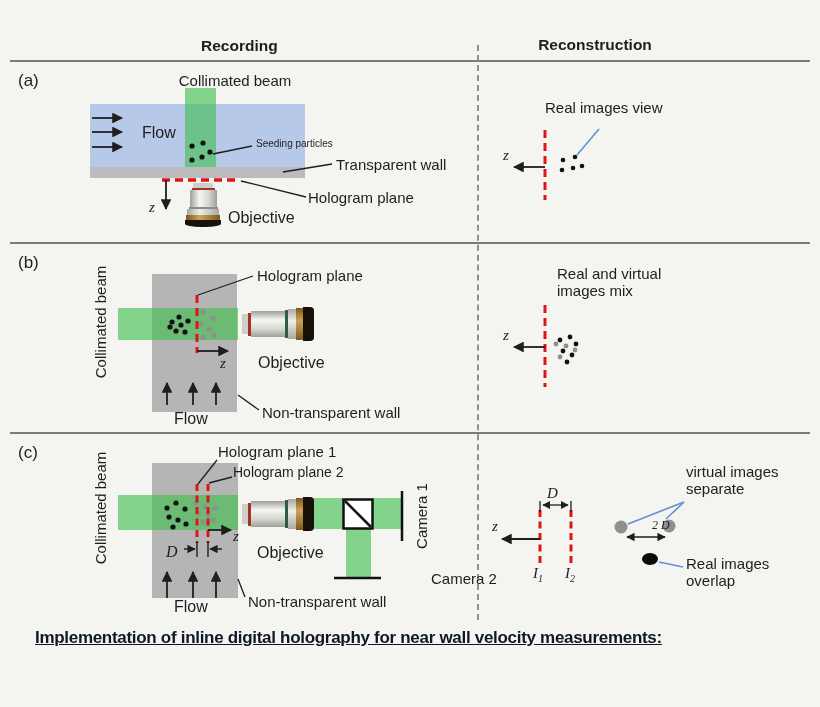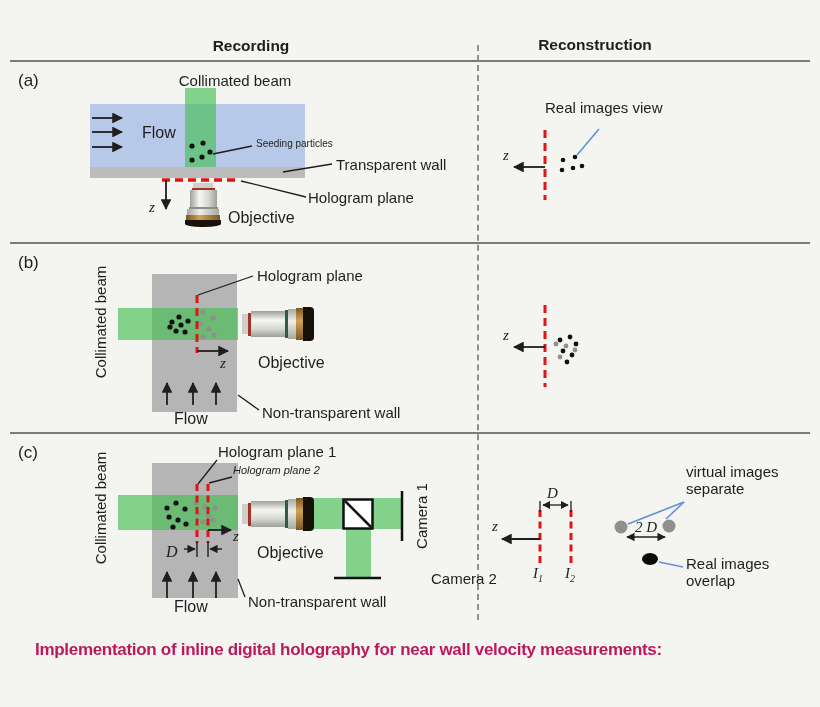--- a/index.html
+++ b/index.html
@@ -29,28 +29,28 @@
   .obj-v .collar{width:32px;height:6px;background:linear-gradient(to right,#a8a8a2,#eeeeea 40%,#a8a8a2);}
   .obj-v .brass{width:34px;height:5px;background:linear-gradient(to right,#7a5a1e,#d2a254 40%,#7a5a1e);}
   .obj-v .cap{width:36px;height:7px;background:#1a120a;border-radius:0 0 45% 45%;}
   .obj-h .thread{width:6px;height:20px;background:#cfcfca;}
   .obj-h .ringred{width:3px;height:23px;background:#a33327;}
   .obj-h .body{width:34px;height:26px;background:linear-gradient(to bottom,#9f9f99,#f6f6f3 35%,#d6d6d0 70%,#9f9f99);}
   .obj-h .ringgr{width:3px;height:28px;background:#2f5d40;}
   .obj-h .collar{width:8px;height:30px;background:linear-gradient(to bottom,#a8a8a2,#eeeeea 40%,#a8a8a2);}
   .obj-h .brass{width:7px;height:32px;background:linear-gradient(to bottom,#7a5a1e,#d2a254 40%,#7a5a1e);}
   .obj-h .cap{width:11px;height:34px;background:#171009;border-radius:0 4px 4px 0;}
-  .cap-line{position:absolute;left:35px;white-space:nowrap;color:#be185d;margin-top:12px;}
+  .cap-line{position:absolute;left:35px;white-space:nowrap;text-decoration:underline;color:#0f172a;}
 </style>
 </head>
 <body>
 
 <div class="canvas">
 
-  <div class="lbl" style="left:201px;top:37px;width:100px;text-align:center;font-weight:bold;font-size:15.5px;">Recording</div>
+  <div class="lbl" style="left:201px;top:37px;width:100px;font-weight:bold;font-size:15.5px;">Recording</div>
   <div class="lbl" style="left:530px;top:36px;width:130px;text-align:center;font-weight:bold;font-size:15.5px;">Reconstruction</div>
 
   <div class="hline" style="top:60px;"></div>
   <div class="hline" style="top:242px;"></div>
   <div class="hline" style="top:432px;"></div>
   <div class="vdash"></div>
 
   <div class="panel" style="top:61px;height:182px;">
     <div class="shape" style="left:90px;top:43px;width:215px;height:63px;background:#b7c9e8;"></div>
     <div class="beam" style="left:185px;top:27px;width:31px;height:79px;"></div>
@@ -181,20 +181,24 @@
         <div class="ringred"></div>
       <div class="body"></div>
         <div class="ringgr"></div>
       <div class="collar"></div>
         <div class="brass"></div>
       <div class="cap"></div>
     </div>
     <div class="lbl" style="left:258px;top:111px;font-size:16px;">Objective</div>
     <div class="lbl" style="left:174px;top:167px;font-size:16px;">Flow</div>
     <div class="lbl" style="left:262px;top:161px;font-size:15px;">Non-transparent wall</div>
+    <div class="lbl" style="left:557px;top:22px;font-size:15px;">
+      <div>Real and virtual</div>
+      <div>images mix</div>
+    </div>
     <div class="lbl math" style="left:503px;top:84px;font-size:15px;">z</div>
   </div>
 
   <div class="panel" style="top:433px;height:192px;">
     <div class="shape" style="left:152px;top:30px;width:86px;height:135px;background:#b5b5b5;"></div>
     <div class="beam" style="left:118px;top:62px;width:120px;height:35px;"></div>
     <div class="beam" style="left:313px;top:65px;width:30px;height:31px;"></div>
     <div class="beam" style="left:373px;top:65px;width:29px;height:31px;"></div>
     <div class="beam" style="left:346px;top:96px;width:25px;height:48px;"></div>
 
@@ -261,21 +265,21 @@
       <g stroke="#6191d6" stroke-width="1.6">
         <line x1="684" y1="69" x2="628" y2="91"></line>
         <line x1="684" y1="69" x2="666" y2="86"></line>
         <line x1="659" y1="129" x2="683" y2="134"></line>
       </g>
     </svg>
 
     <div class="lbl" style="left:18px;top:10px;font-size:17px;">(c)</div>
     <div class="vtext" style="left:41px;top:66px;width:120px;height:18px;font-size:15px;">Collimated beam</div>
     <div class="lbl" style="left:218px;top:10px;font-size:15px;">Hologram plane 1</div>
-    <div class="lbl" style="left:233px;top:31px;font-size:11px;font-style:italic;">Hologram plane 2</div>
+    <div class="lbl" style="left:233px;top:31px;font-size:14px;">Hologram plane 2</div>
     <div class="lbl math" style="left:233px;top:95px;font-size:15px;">z</div>
     <div class="lbl math" style="left:166px;top:110px;font-size:16px;">D</div>
     <div class="obj obj-h" style="left:242px;top:63px;width:74px;height:36px;">
       <div class="thread"></div>
         <div class="ringred"></div>
       <div class="body"></div>
         <div class="ringgr"></div>
       <div class="collar"></div>
         <div class="brass"></div>
       <div class="cap"></div>
@@ -283,21 +287,21 @@
     <div class="lbl" style="left:257px;top:111px;font-size:16px;">Objective</div>
     <div class="vtext" style="left:384px;top:75px;width:74px;height:16px;font-size:15px;">Camera 1</div>
     <div class="lbl" style="left:391px;top:137px;font-size:15px;margin-left:40px;">Camera 2</div>
     <div class="lbl" style="left:174px;top:165px;font-size:16px;">Flow</div>
     <div class="lbl" style="left:248px;top:160px;font-size:15px;">Non-transparent wall</div>
 
     <div class="lbl math" style="left:492px;top:85px;font-size:15px;">z</div>
     <div class="lbl math" style="left:547px;top:52px;font-size:15px;">D</div>
     <div class="lbl math" style="left:533px;top:132px;font-size:15px;"><span>I</span><sub style="font-size:10px;">1</sub></div>
     <div class="lbl math" style="left:565px;top:132px;font-size:15px;"><span>I</span><sub style="font-size:10px;">2</sub></div>
-    <div class="lbl math" style="left:635px;top:86px;font-size:15px;">2 D</div>
+    <div class="lbl math" style="left:652px;top:86px;font-size:12px;">2 D</div>
     <div class="lbl" style="left:686px;top:122px;font-size:15px;">
       <div>Real images</div>
       <div>overlap</div>
     </div>
     <div class="lbl" style="left:686px;top:30px;font-size:15px;">
       <div>virtual images</div>
       <div>separate</div>
     </div>
   </div>
 

